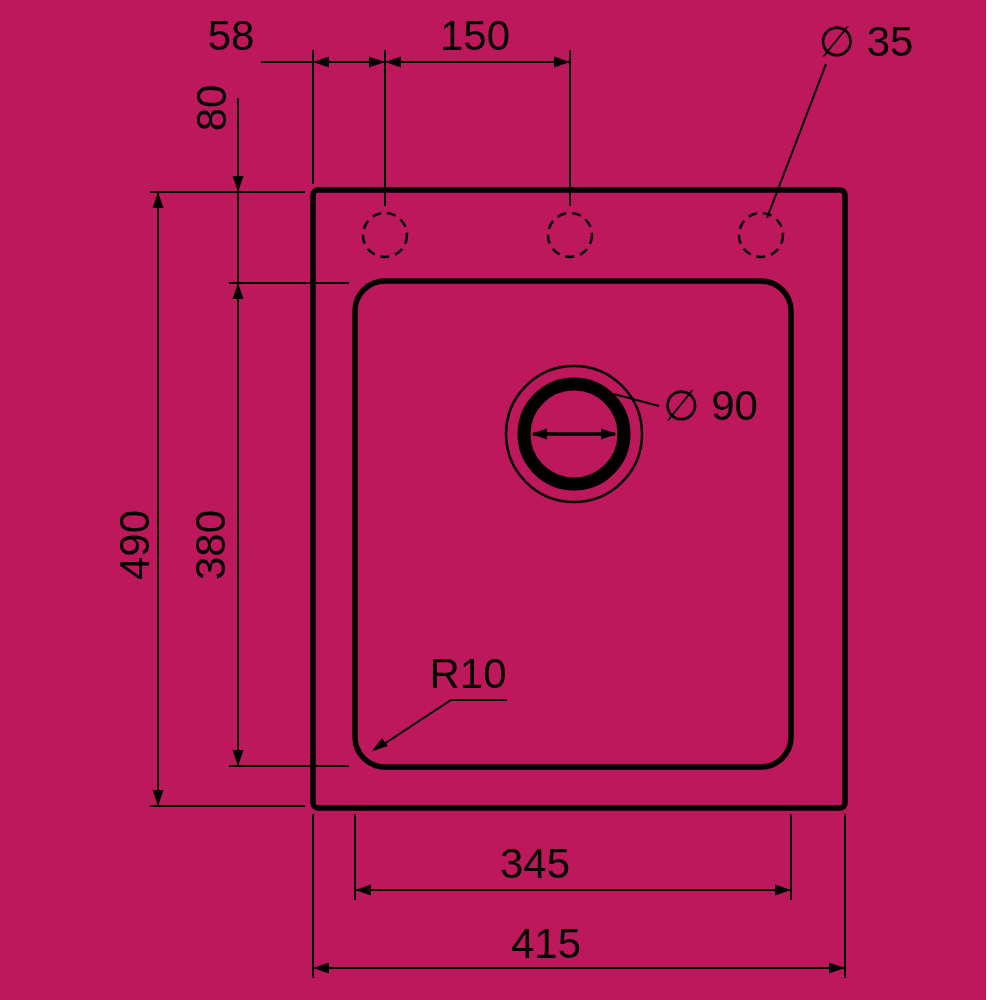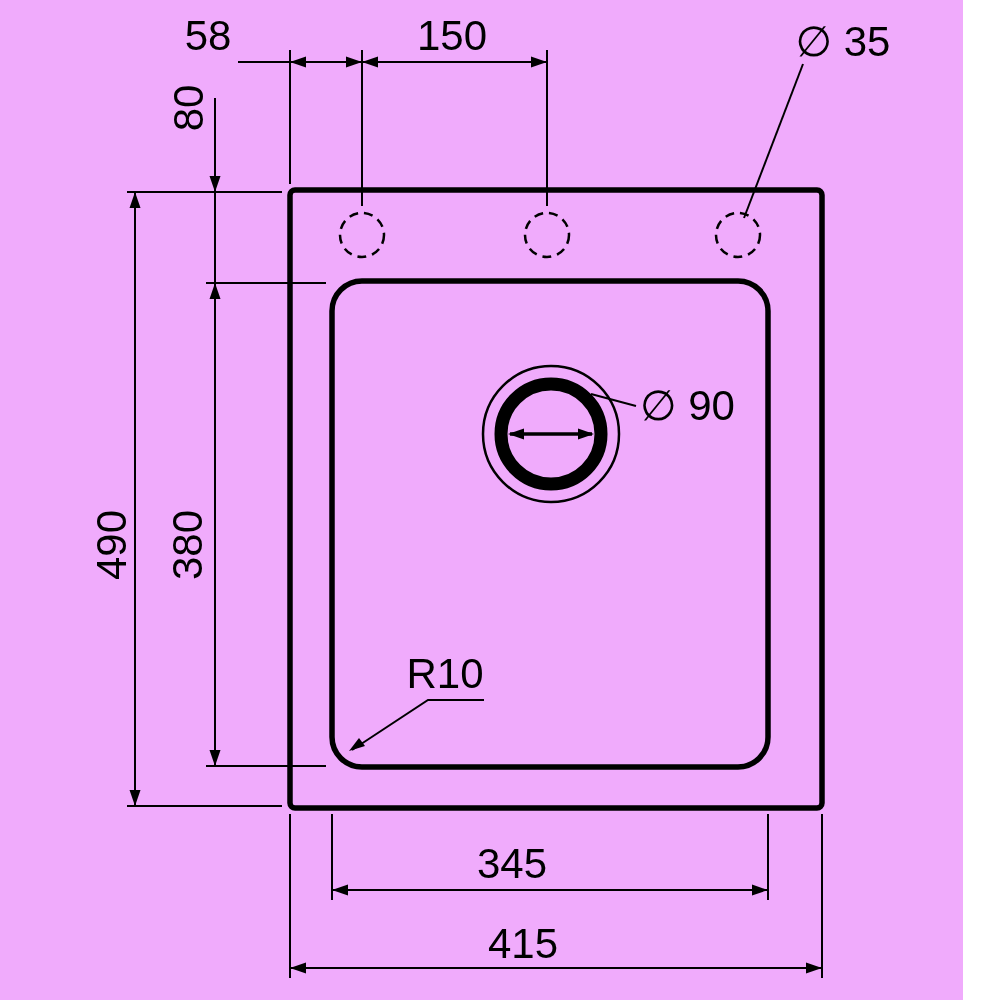--- a/index.html
+++ b/index.html
@@ -4,21 +4,22 @@
 <style>
   html, body {
     margin: 0;
     padding: 0;
     background: #ffffff;
   }
   .canvas {
     width: 963px;
     height: 1000px;
     position: relative;
-    background: #f0abfc;
+    background: #be185d;
+    padding-left: 23px;
   }
   svg text {
     font-family: "Liberation Sans", "DejaVu Sans", sans-serif;
     font-size: 42px;
     fill: #000000;
   }
   .thick { fill: none; stroke: #000; stroke-width: 5.5; }
   .ring  { fill: none; stroke: #000; stroke-width: 13; }
   .thin  { fill: none; stroke: #000; stroke-width: 2.5; }
   .dim   { fill: none; stroke: #000; stroke-width: 2; }

